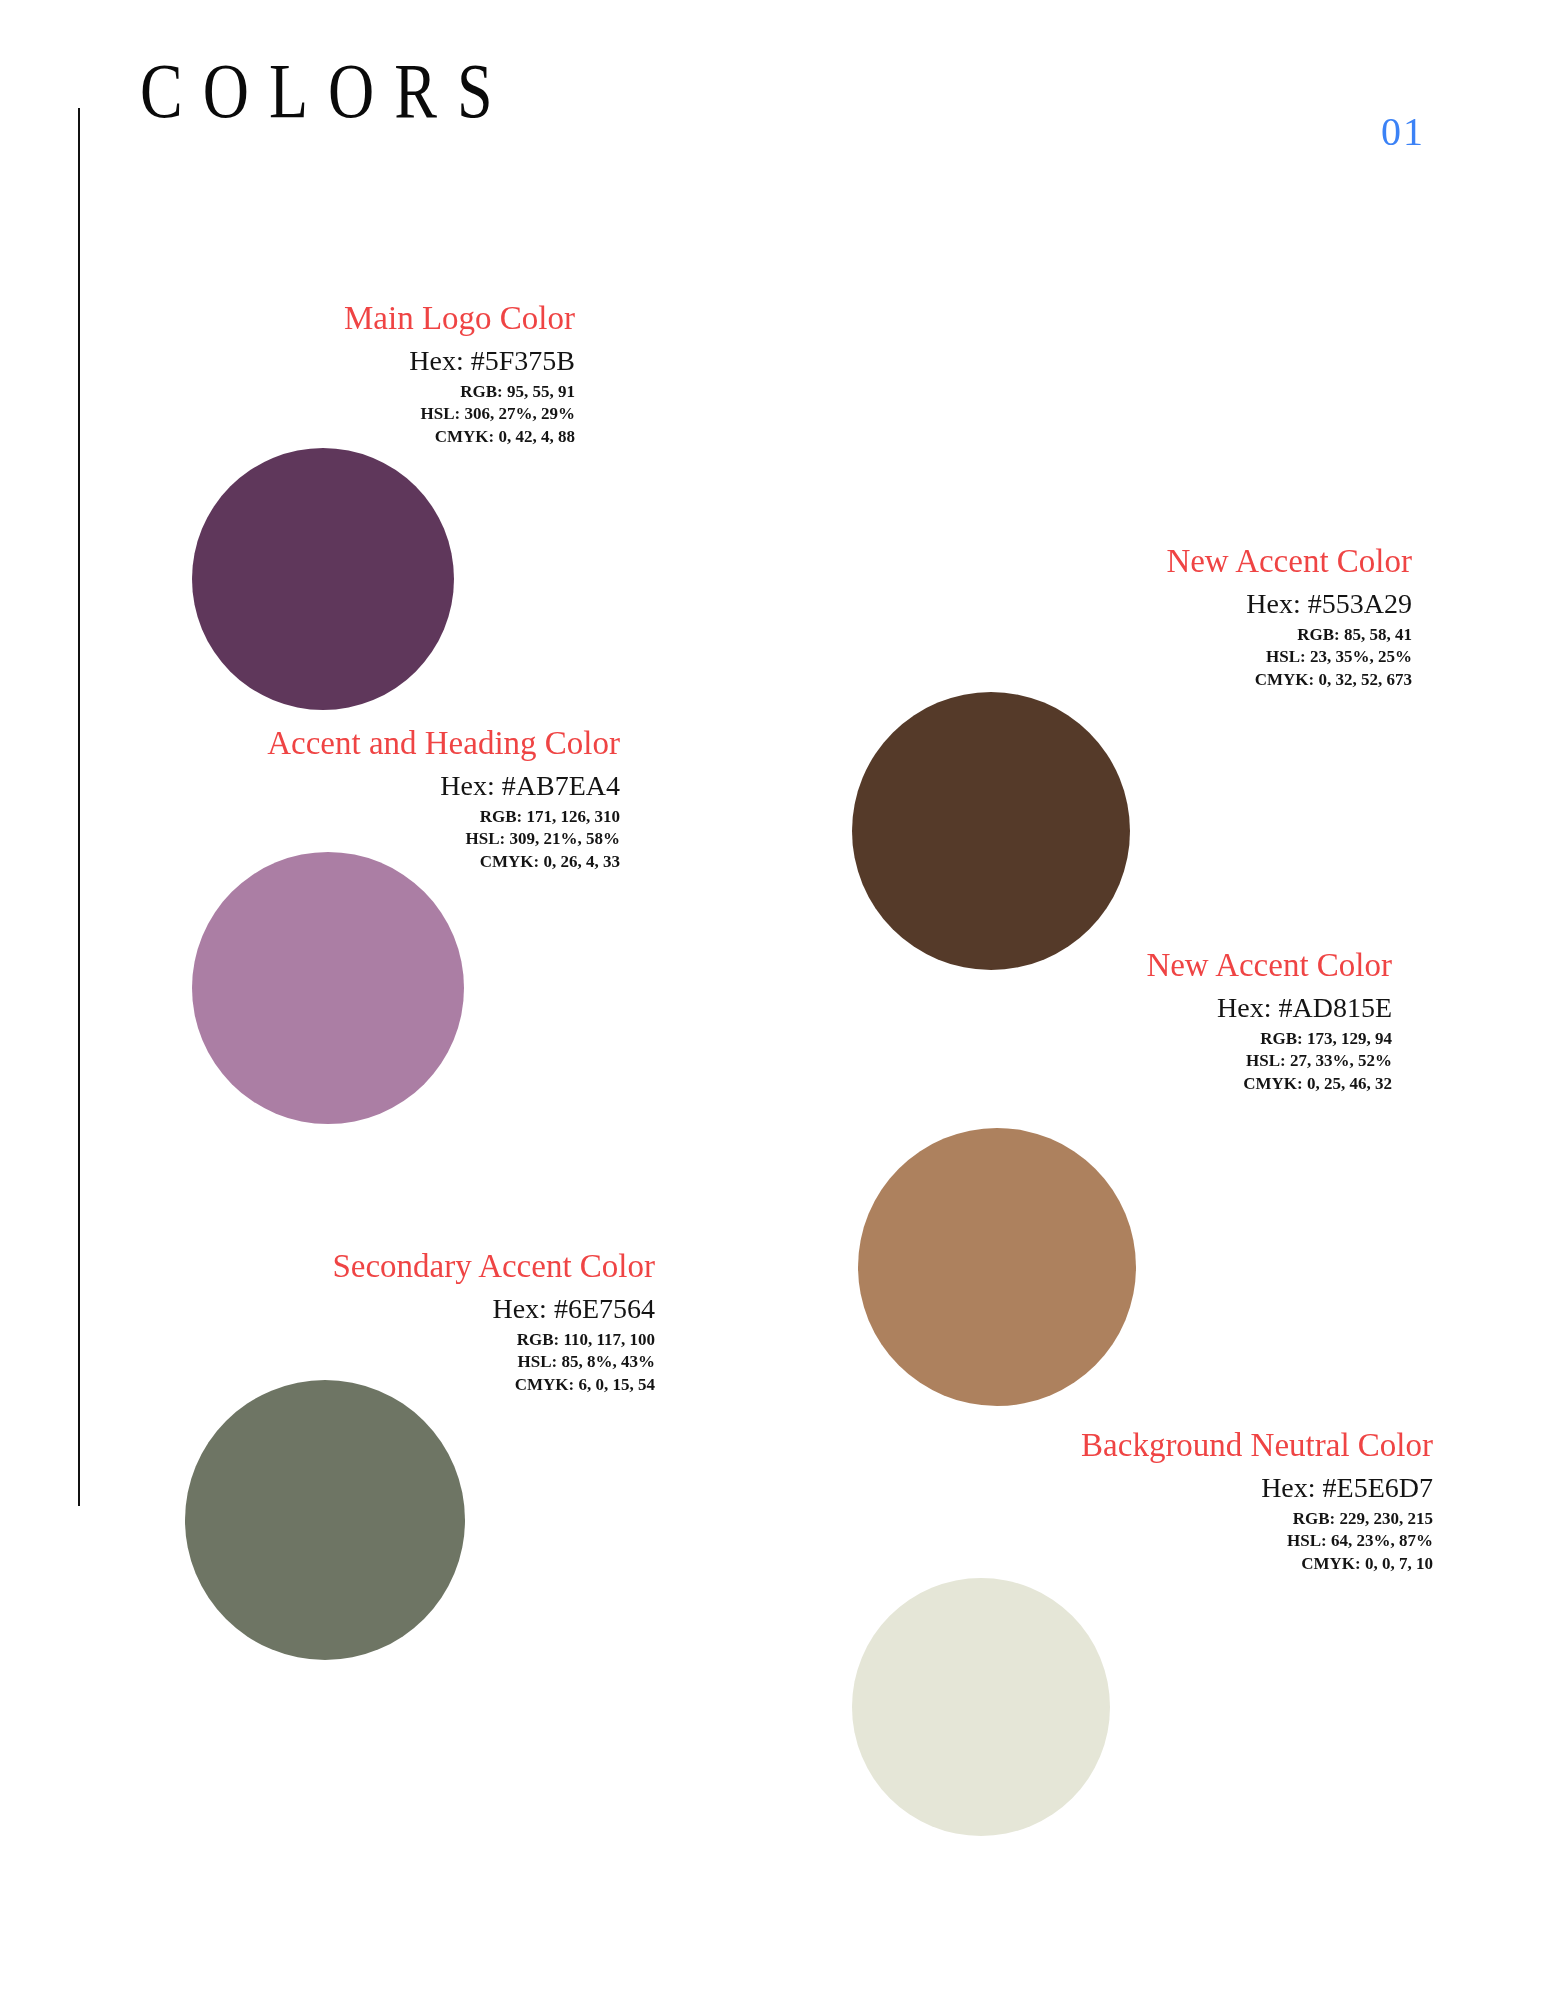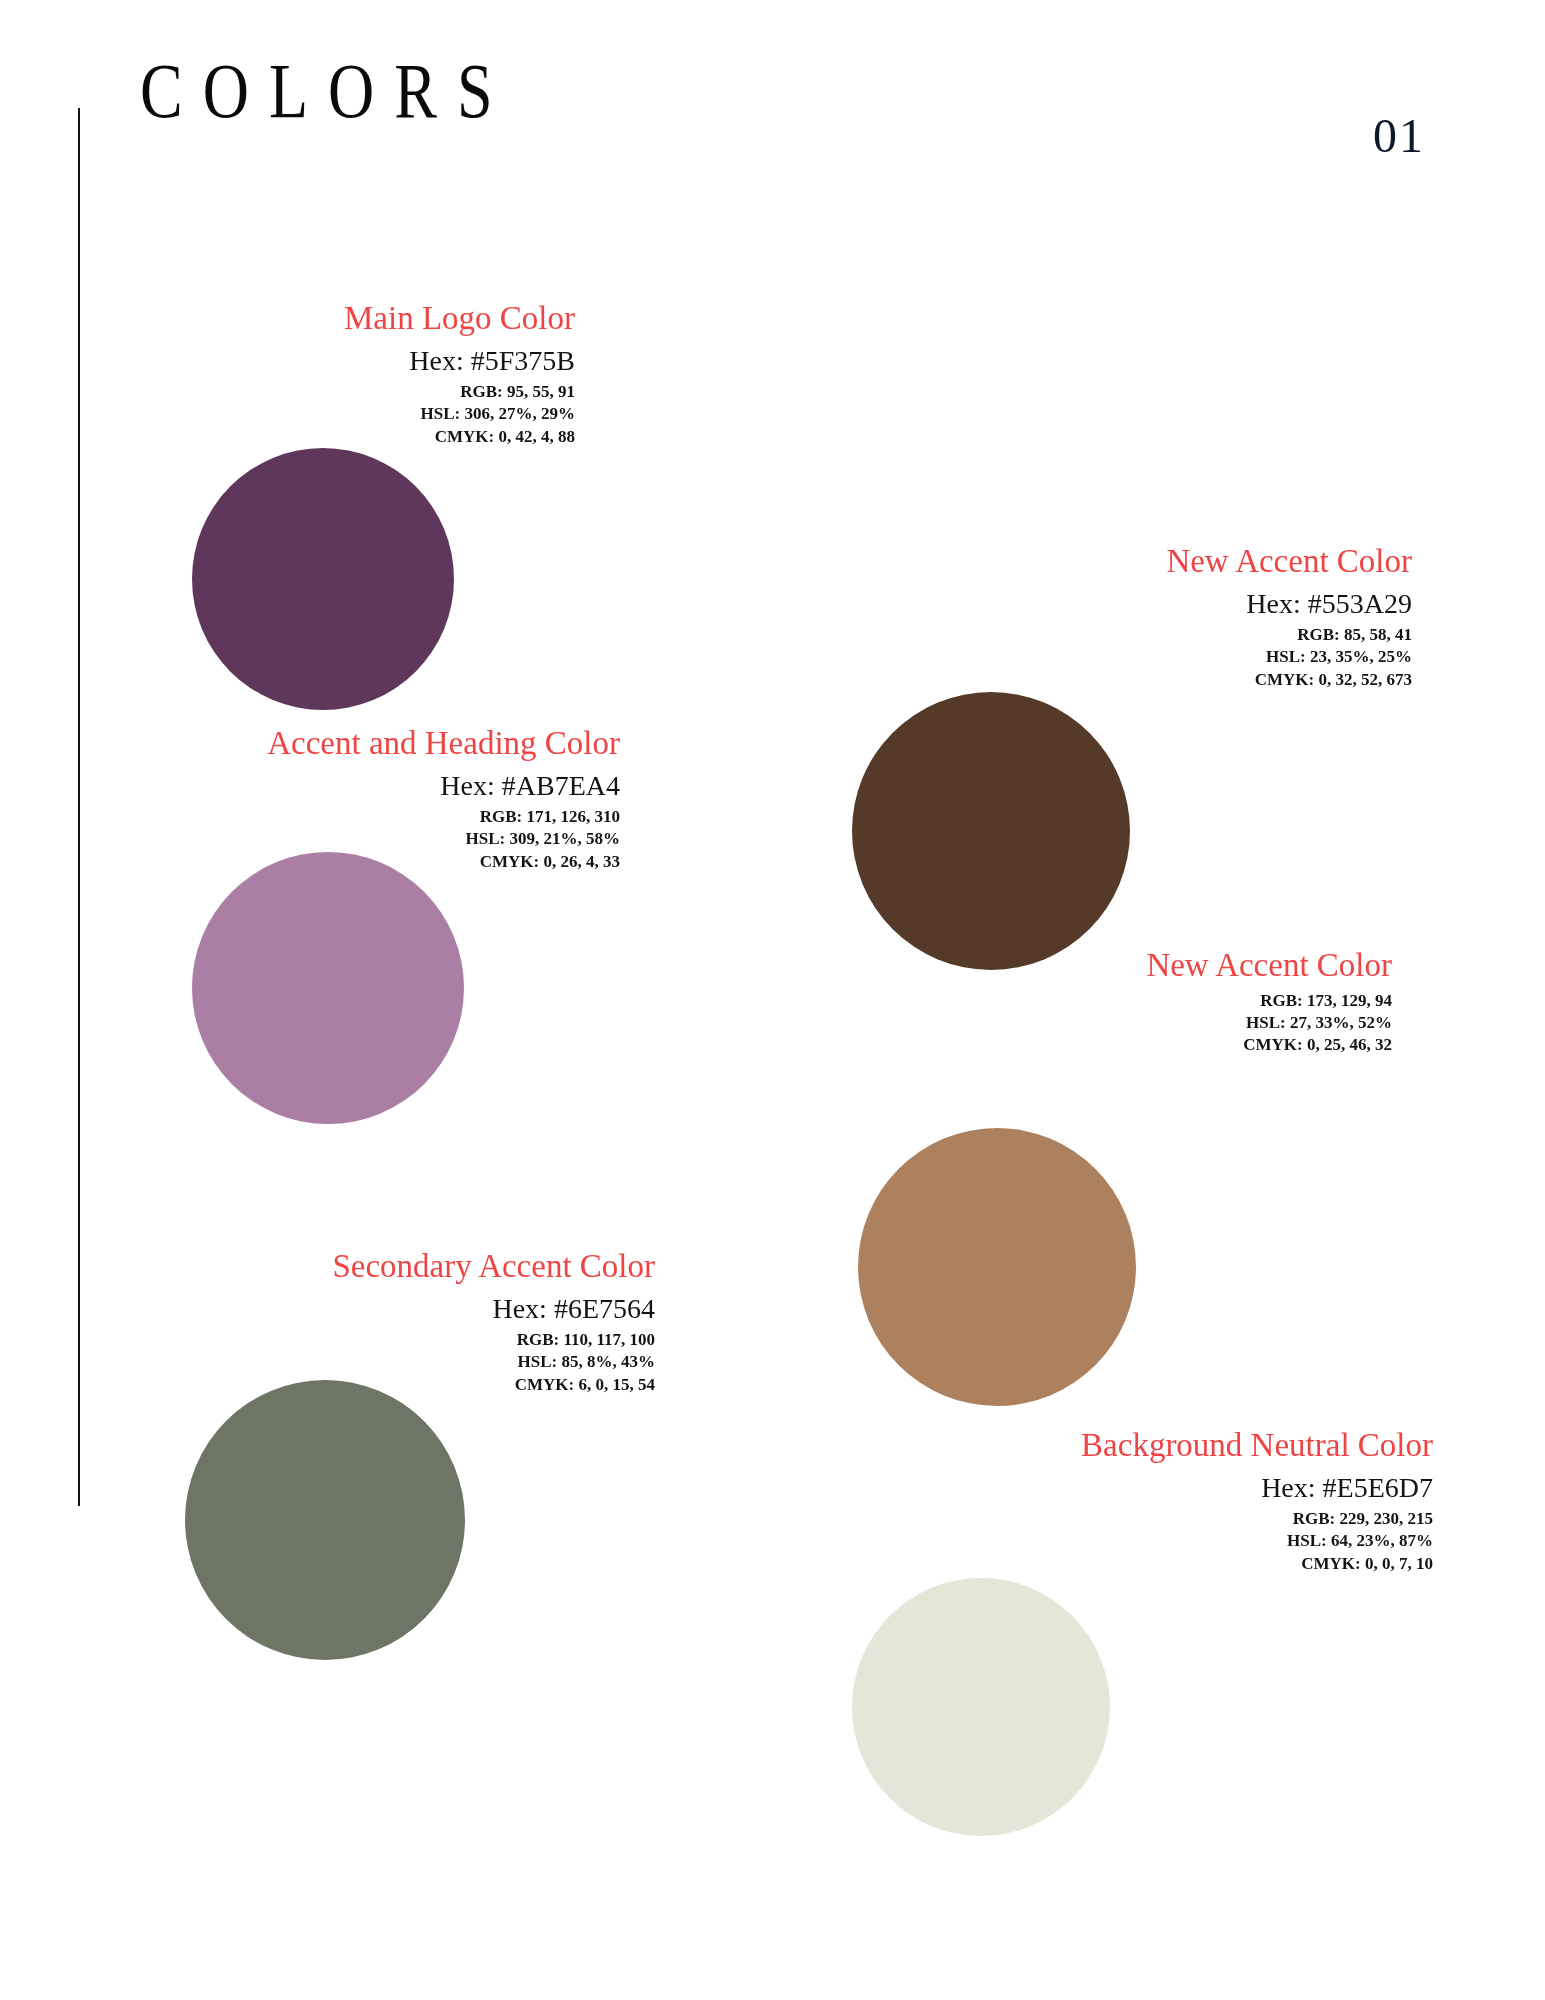--- a/index.html
+++ b/index.html
@@ -33,24 +33,24 @@
     color: #0a0a0a;
     white-space: nowrap;
     transform: scaleY(1.22);
     transform-origin: left top;
   }
 
   .page-number {
     position: absolute;
     right: 120px;
     top: 112px;
-    font-size: 48px;
+    font-size: 40px;
     letter-spacing: 2px;
     line-height: 1;
-    color: #0f172a;
+    color: #3b82f6;
     font-variant-numeric: oldstyle-nums;
     white-space: nowrap;
   }
 
   
   .left-rule {
     position: absolute;
     left: 78px;
     top: 108px;
     width: 2px;
@@ -151,20 +151,21 @@
       <p class="swatch-line val">RGB: 85, 58, 41</p>
       <p class="swatch-line val">HSL: 23, 35%, 25%</p>
       <p class="swatch-line val">CMYK: 0, 32, 52, 673</p>
     </div>
   </div>
 
   <div class="swatch-block">
     <div class="swatch-circle" id="circle-4" style="left: 858px; top: 1128px; width: 278px; height: 278px; background: rgb(173, 129, 94);"></div>
     <div class="swatch-text" style="left:530px; top:947px; width:862px;">
       <p class="swatch-heading">New Accent Color</p>
+      <p class="swatch-line hex">Hex: #AD815E</p>
       <p class="swatch-line val">RGB: 173, 129, 94</p>
       <p class="swatch-line val">HSL: 27, 33%, 52%</p>
       <p class="swatch-line val">CMYK: 0, 25, 46, 32</p>
     </div>
   </div>
 
   <div class="swatch-block">
     <div class="swatch-circle" id="circle-5" style="left: 852px; top: 1578px; width: 258px; height: 258px; background: rgb(229, 230, 215);"></div>
     <div class="swatch-text" style="left:530px; top:1427px; width:903px;">
       <p class="swatch-heading">Background Neutral Color</p>

